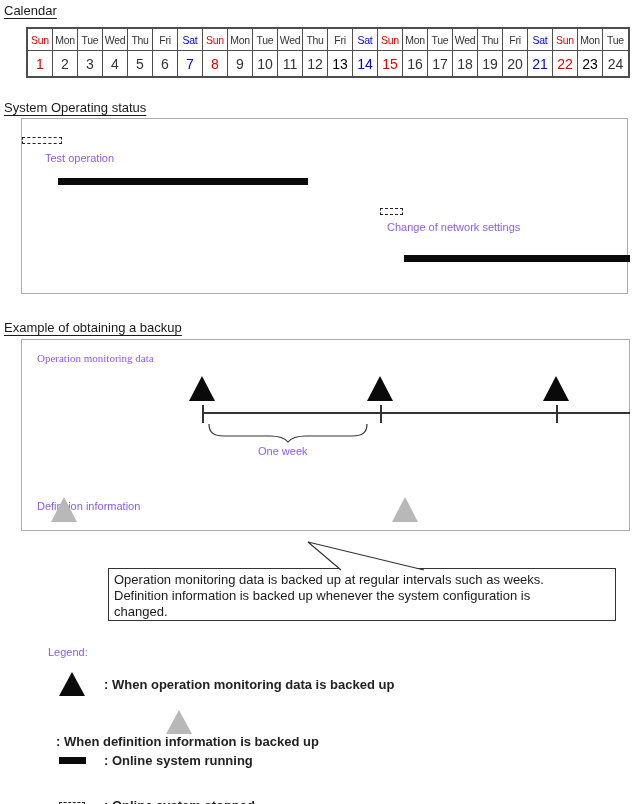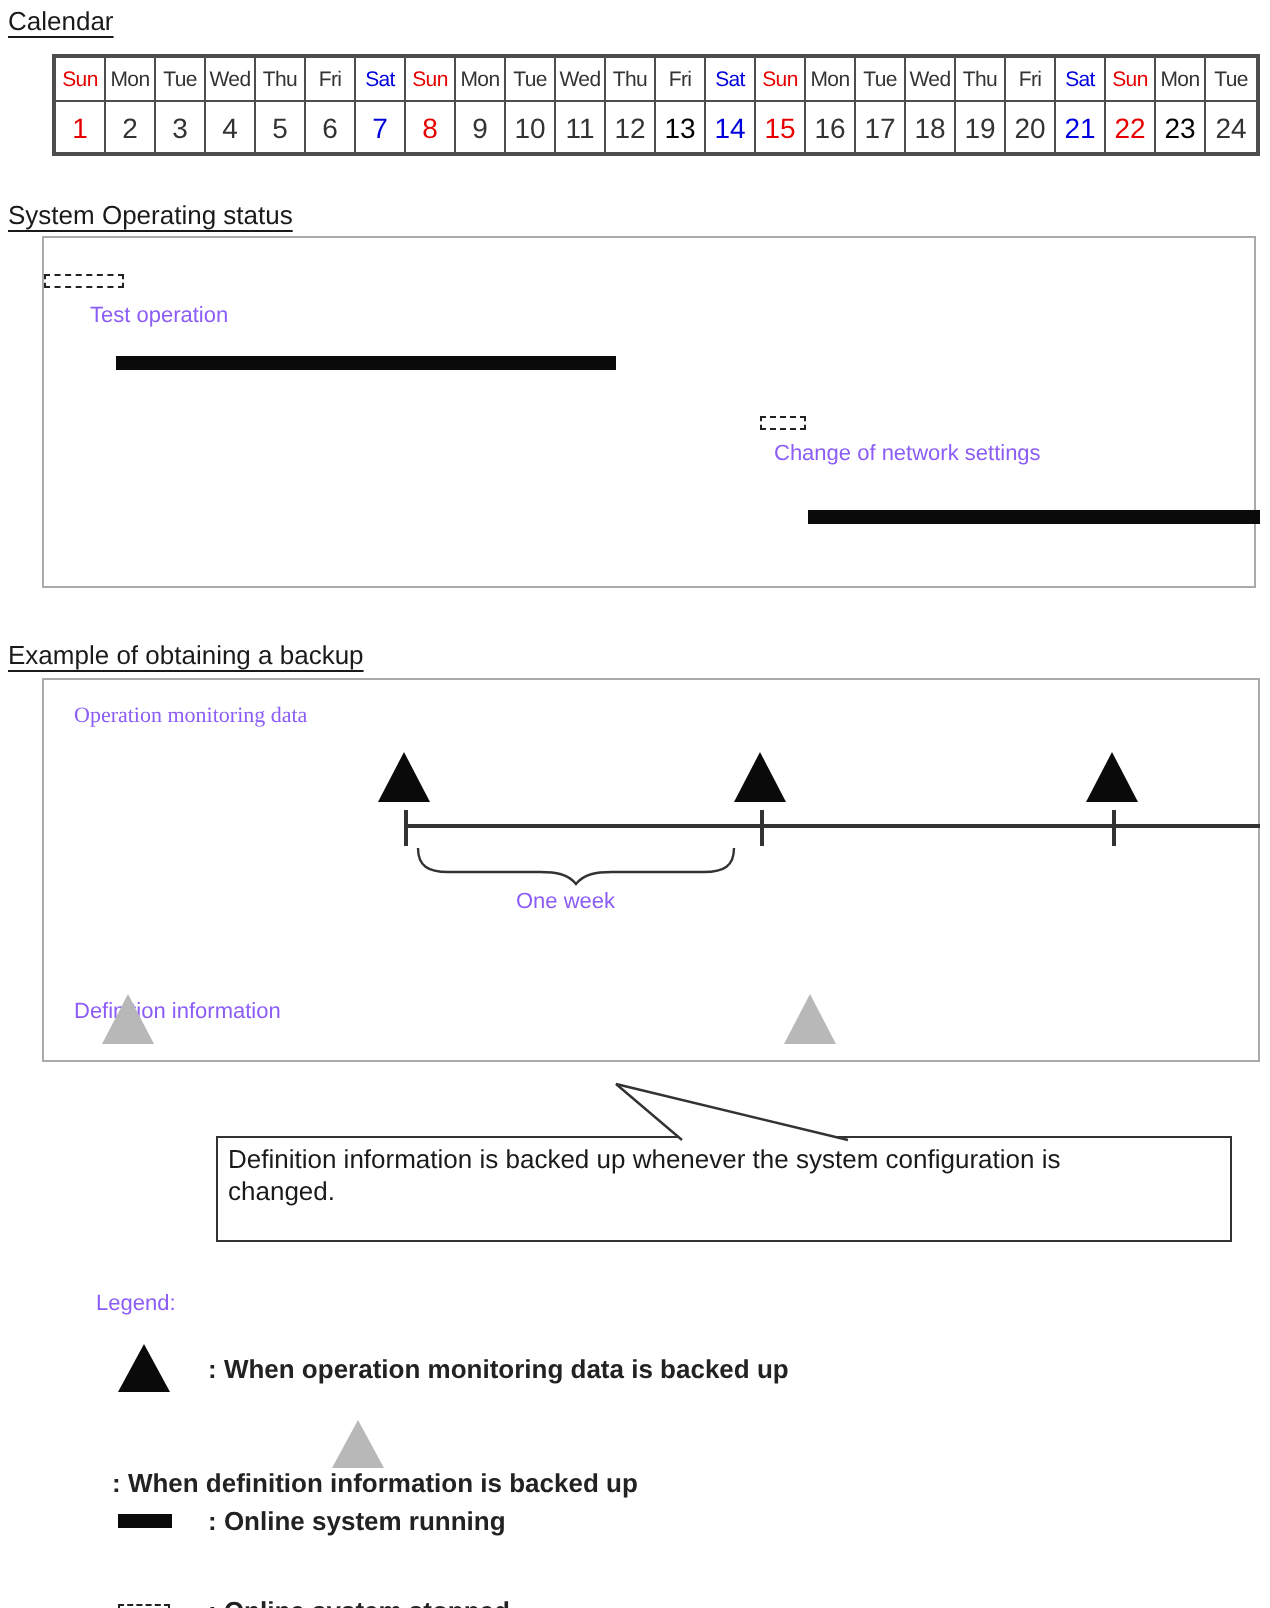--- a/index.html
+++ b/index.html
@@ -183,20 +183,21 @@
 
   <div class="plain-label" style="left:37px; top:476px;margin-top:24px;">Definition information</div>
 
   <div class="tri-up tri-gray" style="left:51px; top:497px;"></div>
   <div class="tri-up tri-gray" style="left:392px; top:497px;"></div>
 
   <svg id="callout-tail" width="130" height="32" viewBox="0 0 130 32">
     <path d="M 41 30 L 8 2 L 124 30" fill="#ffffff" stroke="#333" stroke-width="1.2"></path>
   </svg>
   <div id="callout-box">
+    <div>Operation monitoring data is backed up at regular intervals such as weeks.</div>
     <div>Definition information is backed up whenever the system configuration is</div>
     <div>changed.</div>
   </div>
 
   <div class="plain-label" style="left:48px; top:646px;">Legend:</div>
   <div id="legend-rows">
       <div class="legend-row" style="top: 671px; height: 26px;">
         <div class="legend-symbol-slot">
           <div class="sym-tri-black"></div>
         </div>

